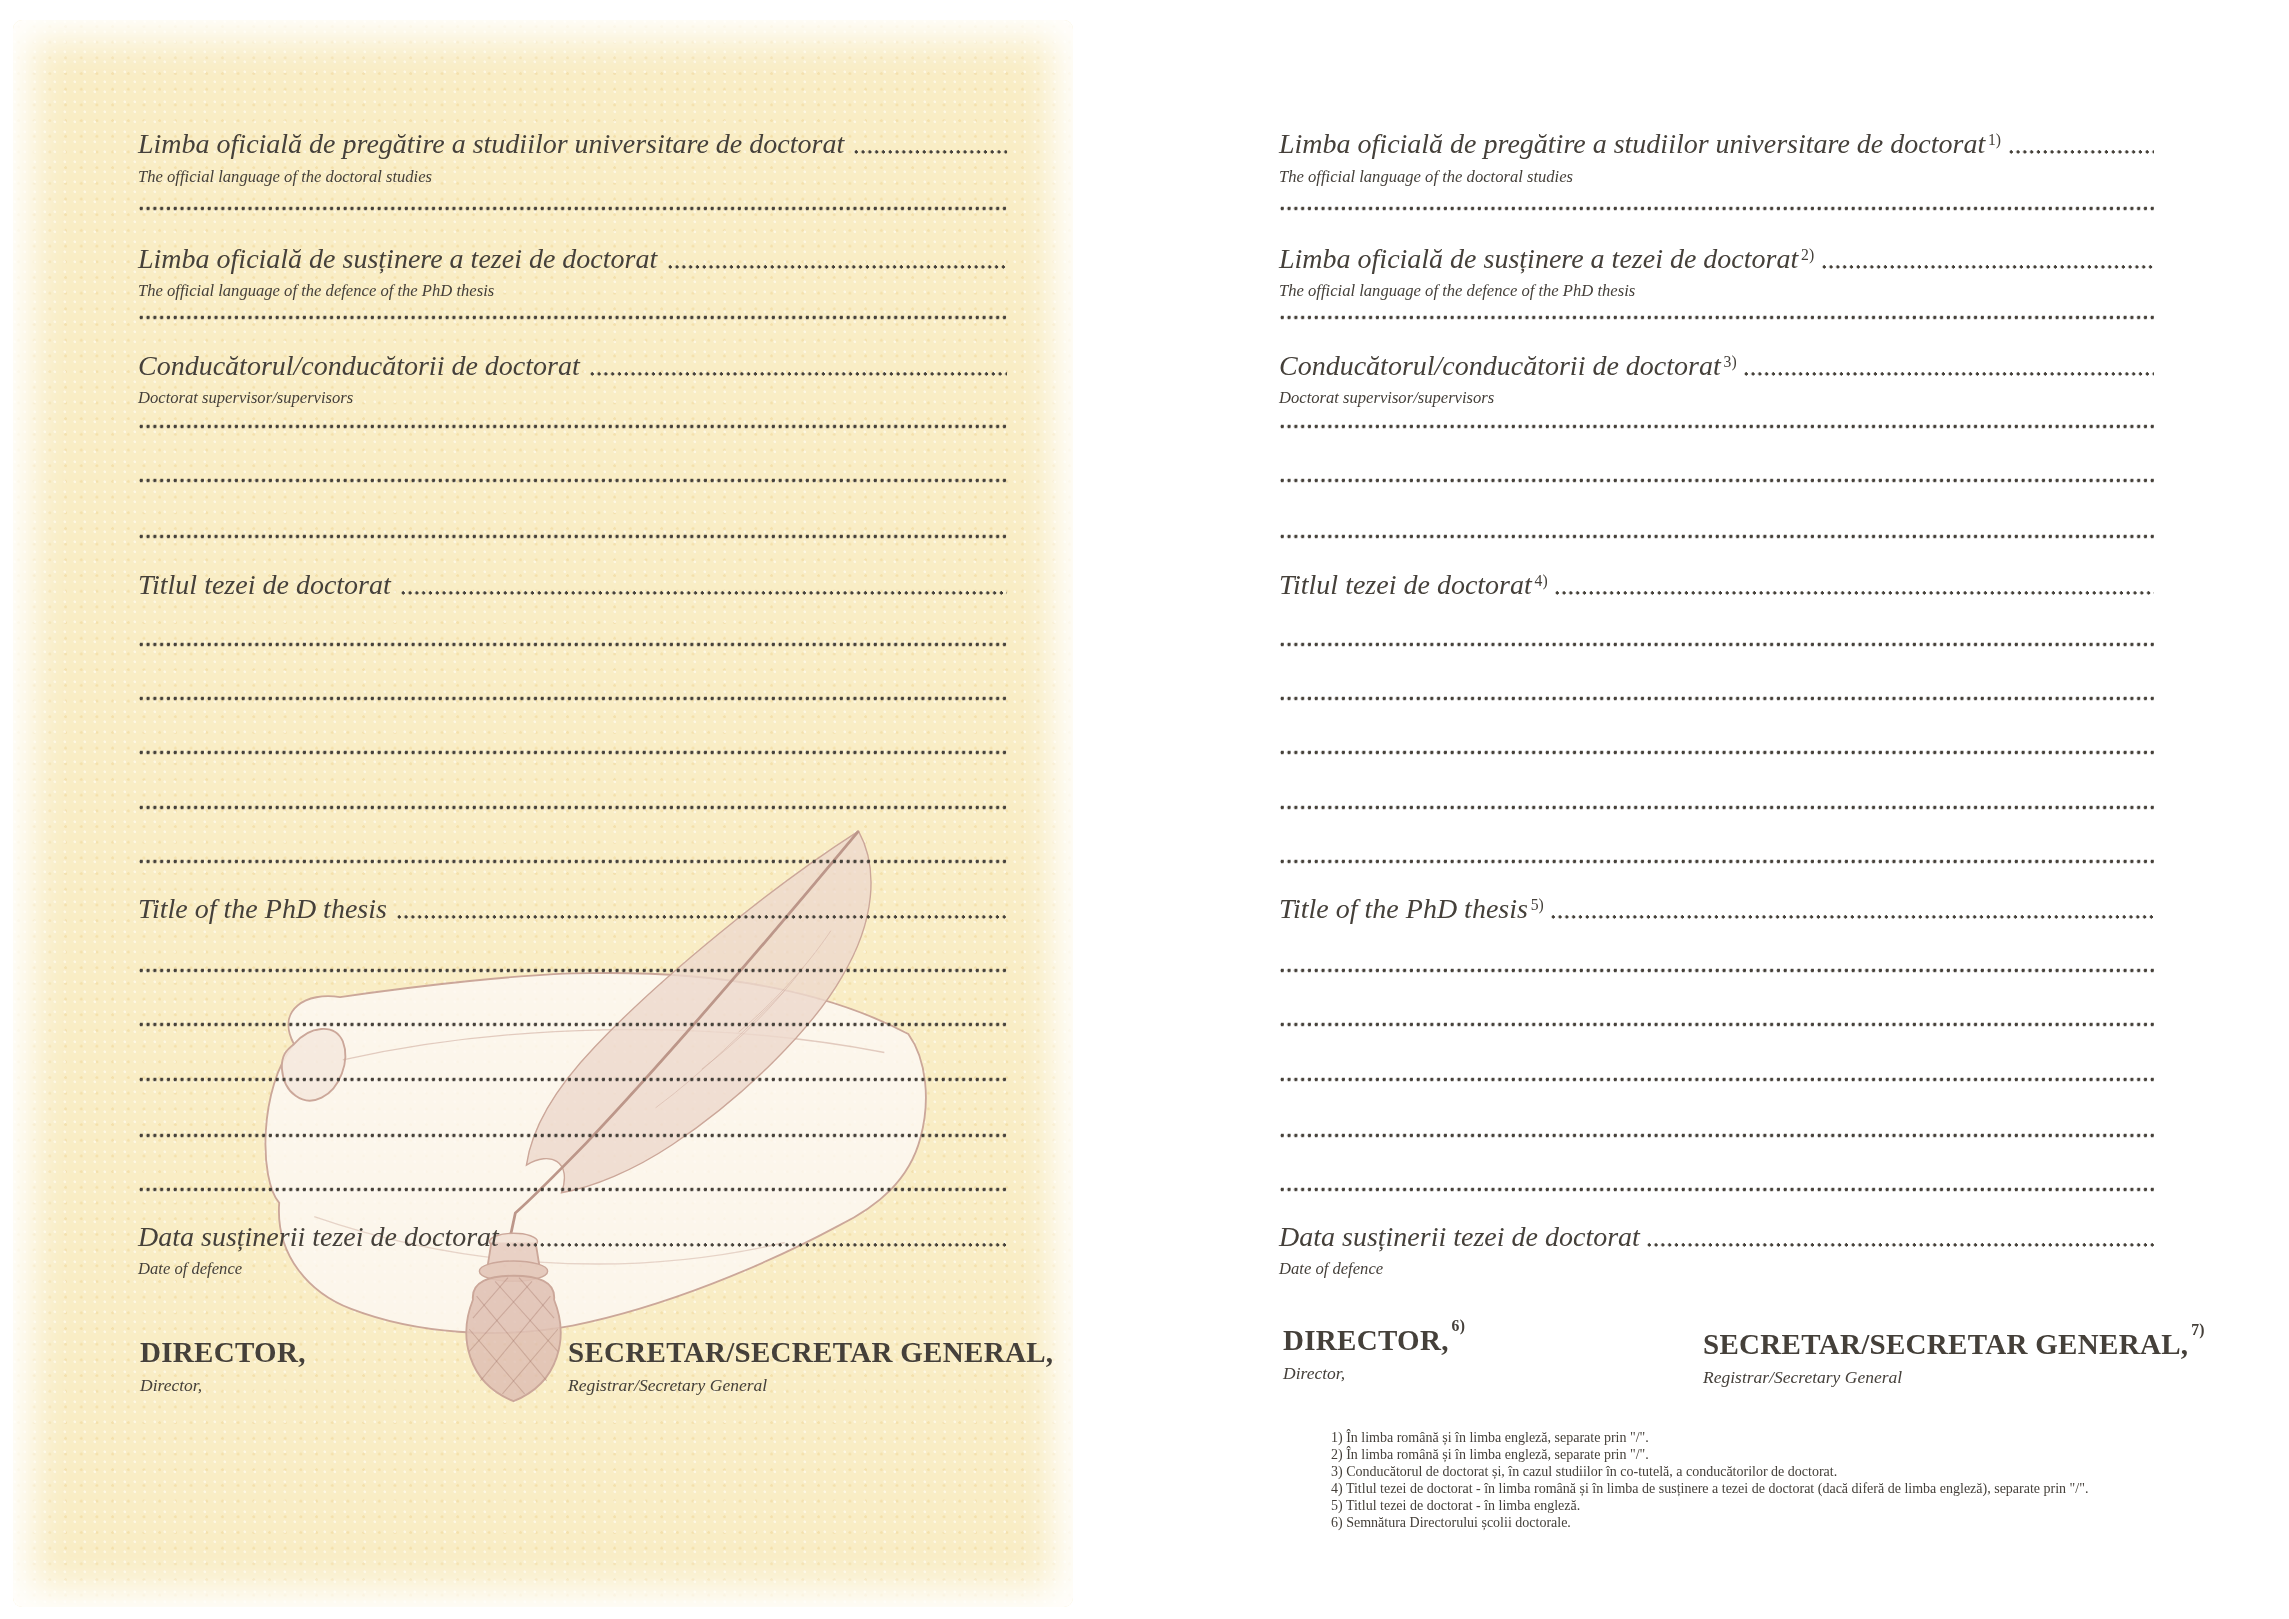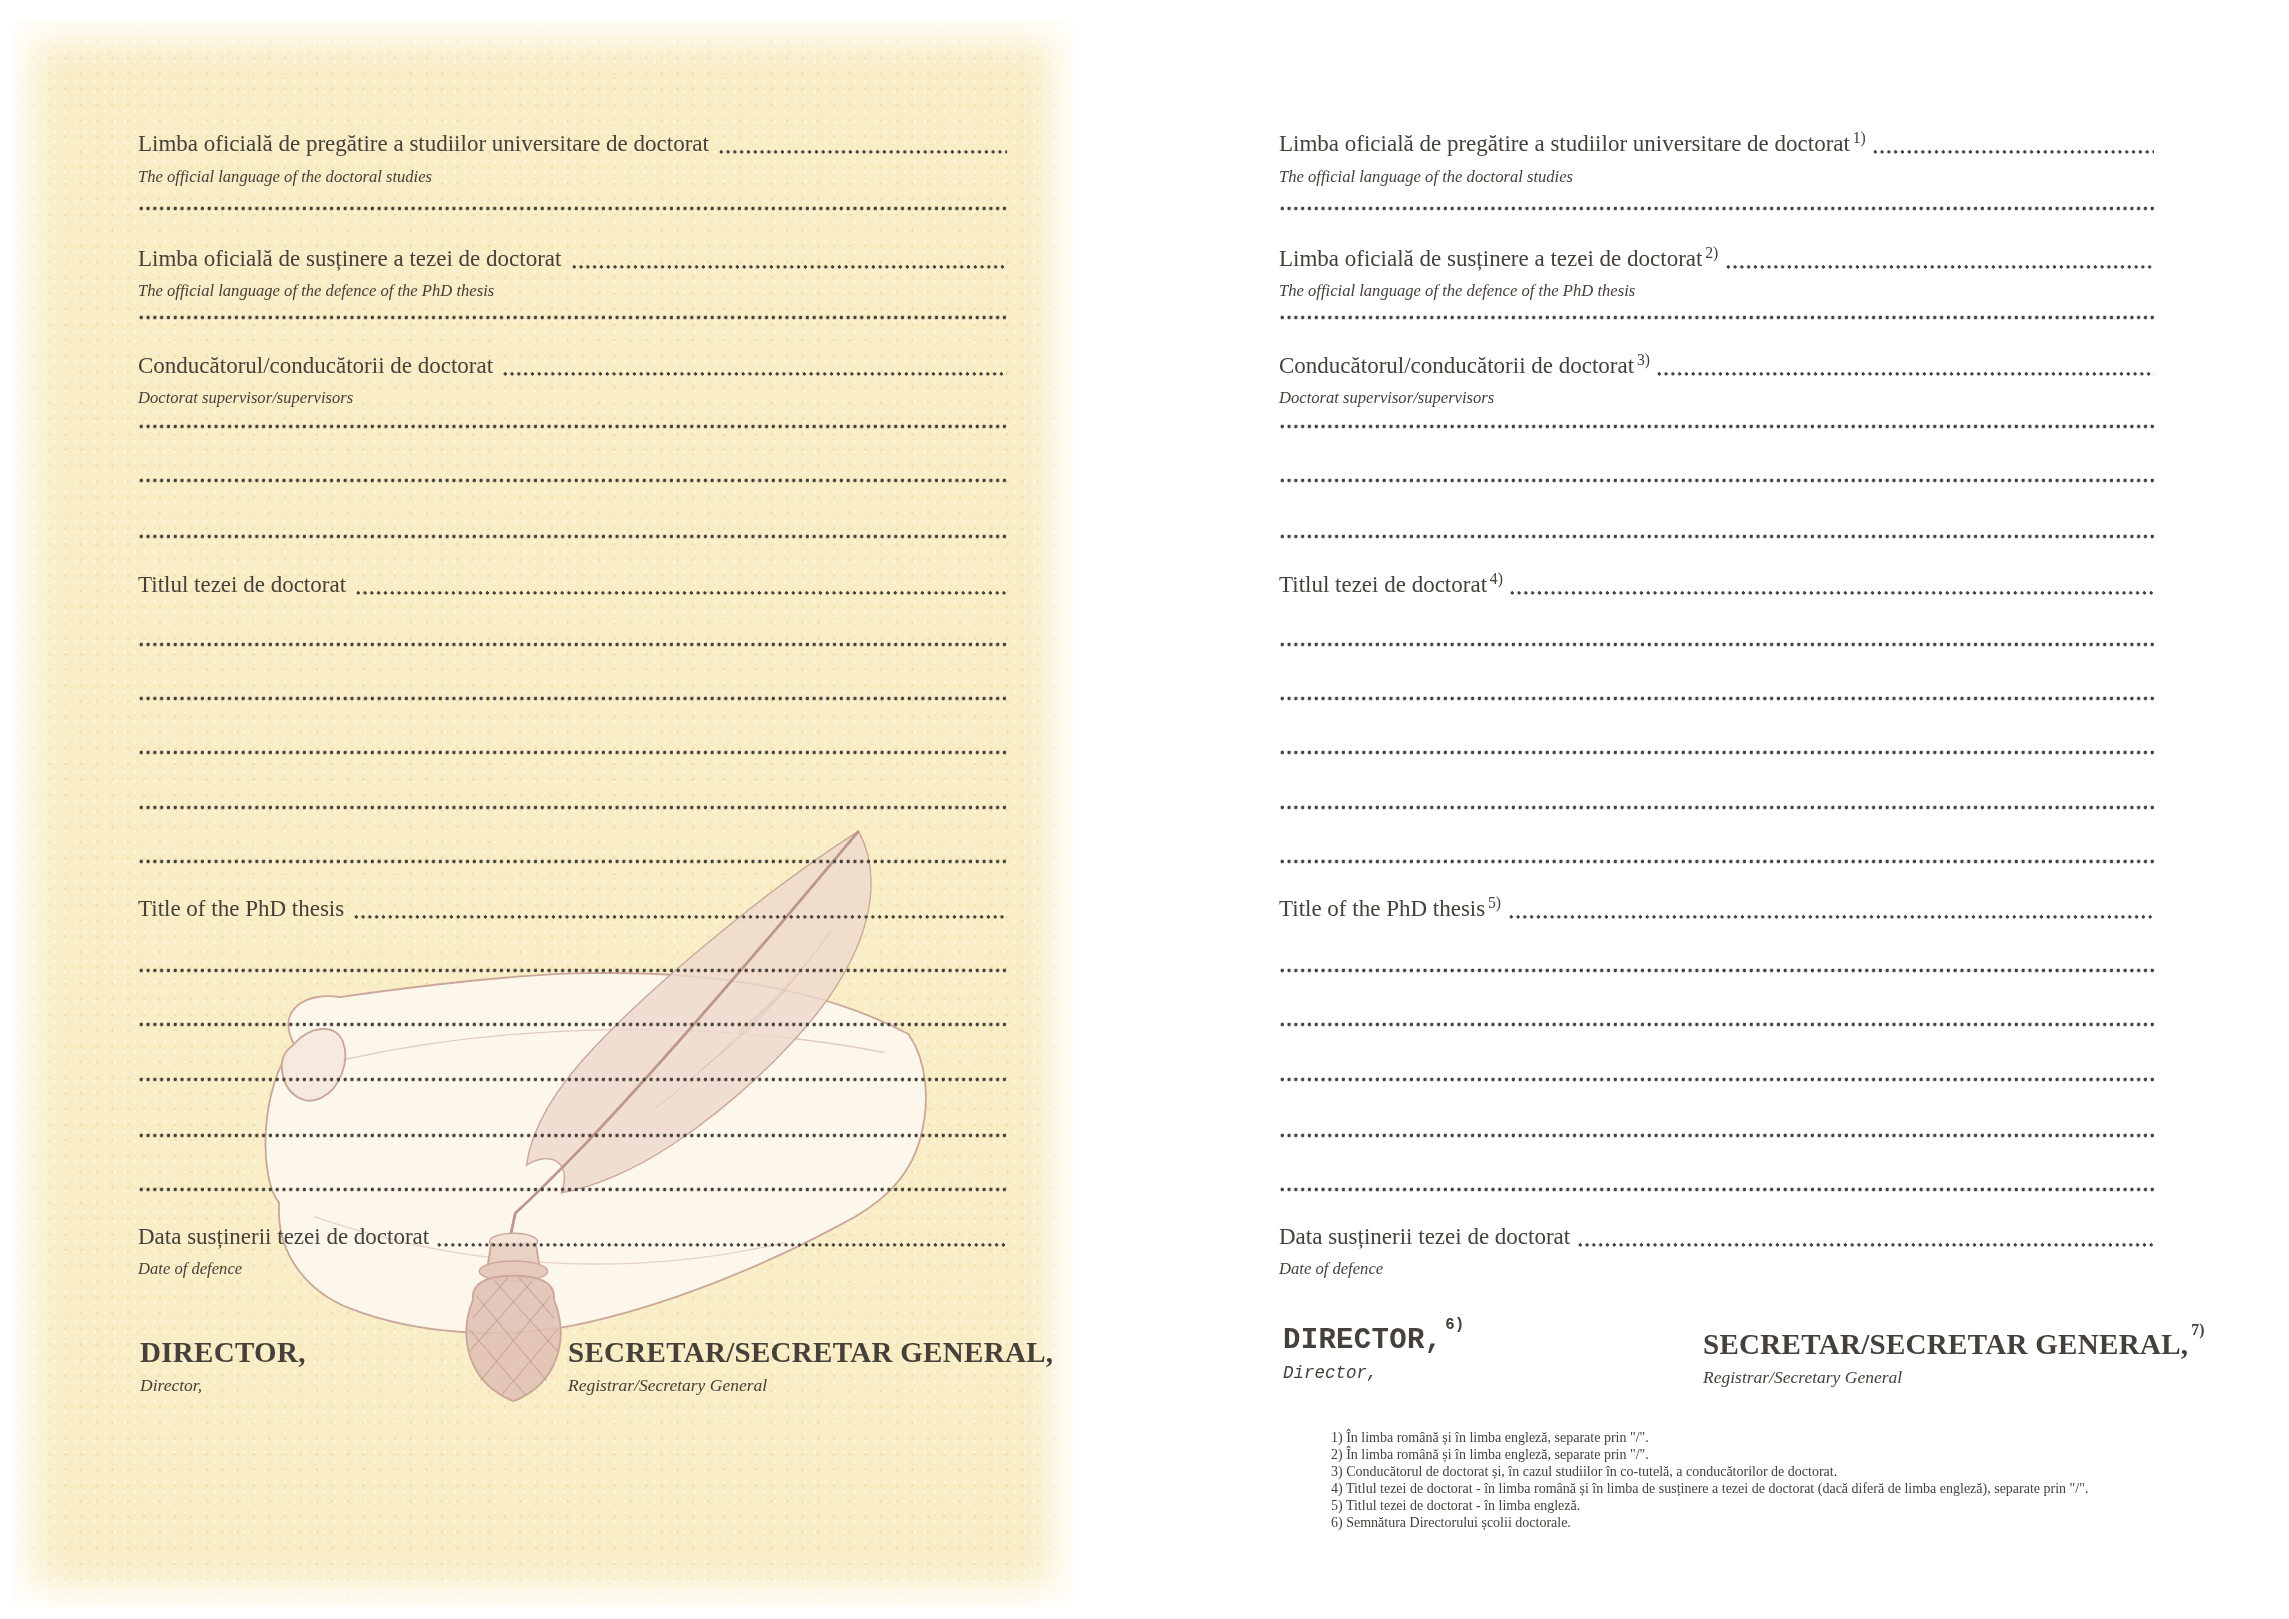--- a/index.html
+++ b/index.html
@@ -14,21 +14,21 @@
     position:absolute;left:13px;top:20px;width:1060px;height:1587px;
     background-color:#f9edc5;
     background-image:
       radial-gradient(circle at 1.8px 1.8px, rgba(255,255,255,.55) 1.1px, transparent 1.6px),
       radial-gradient(circle at 5.5px 6.5px, rgba(238,213,152,.55) 1.1px, transparent 1.6px);
     background-size:10px 10px,15.7px 15.7px;
     border-radius:9.2px;
     box-shadow: inset 0 0 37px 20px rgba(255,255,255,.95);
   }
   .hrow{position:absolute;display:flex;align-items:baseline;z-index:3;}
-  .htext{font-size:23px;line-height:33px;white-space:nowrap;}
+  .htext{font-size:28px;line-height:33px;white-space:nowrap;font-style:italic;}
   .hnote{font-size:15.7px;line-height:0;vertical-align:super;margin-left:2.8px;transform:translateY(-8.3px);display:inline-block;}
   .leader{
     flex:1;align-self:flex-end;height:6.5px;margin:0 0 4.6px 6.5px;
     background-image:radial-gradient(circle at 3.2px 3.2px, #46413a 1.6px, transparent 1.9px);
     background-size:6.8px 6.5px;background-repeat:repeat-x;background-position:left bottom;
   }
   .sub{position:absolute;font-style:italic;font-size:16.6px;line-height:20px;white-space:nowrap;z-index:3;}
   .dotline{
     position:absolute;height:6.5px;z-index:3;
     background-image:radial-gradient(circle at 3.2px 3.2px, #46413a 1.6px, transparent 1.9px);
@@ -187,21 +187,21 @@
   <div class="dotline" style="left:1279px;top:1076px;width:875px;"></div>
   <div class="dotline" style="left:1279px;top:1132px;width:875px;"></div>
   <div class="dotline" style="left:1279px;top:1186px;width:875px;"></div>
 
   <div class="hrow" style="left:1279px;top:1220px;width:875px;">
     <span class="htext">Data susținerii tezei de doctorat</span>
     <span class="leader"></span>
   </div>
   <div class="sub" style="left:1279px;top:1259px;">Date of  defence</div>
 
-  <div class="sig" style="left:1283px;top:1324px;font-family:Liberation Mono, monospace;">
+  <div class="sig" style="left:1283px;top:1324px;">
     <div class="sig-title"><span>DIRECTOR,</span><span class="hnote">6)</span></div>
     <div class="sig-sub">Director,</div>
   </div>
   <div class="sig" style="left:1703px;top:1328px;">
     <div class="sig-title"><span>SECRETAR/SECRETAR GENERAL,</span><span class="hnote">7)</span></div>
     <div class="sig-sub">Registrar/Secretary General</div>
   </div>
 
   <div class="footnotes">
     <div class="footnote">1) În limba română și în limba engleză, separate prin "/".</div>

